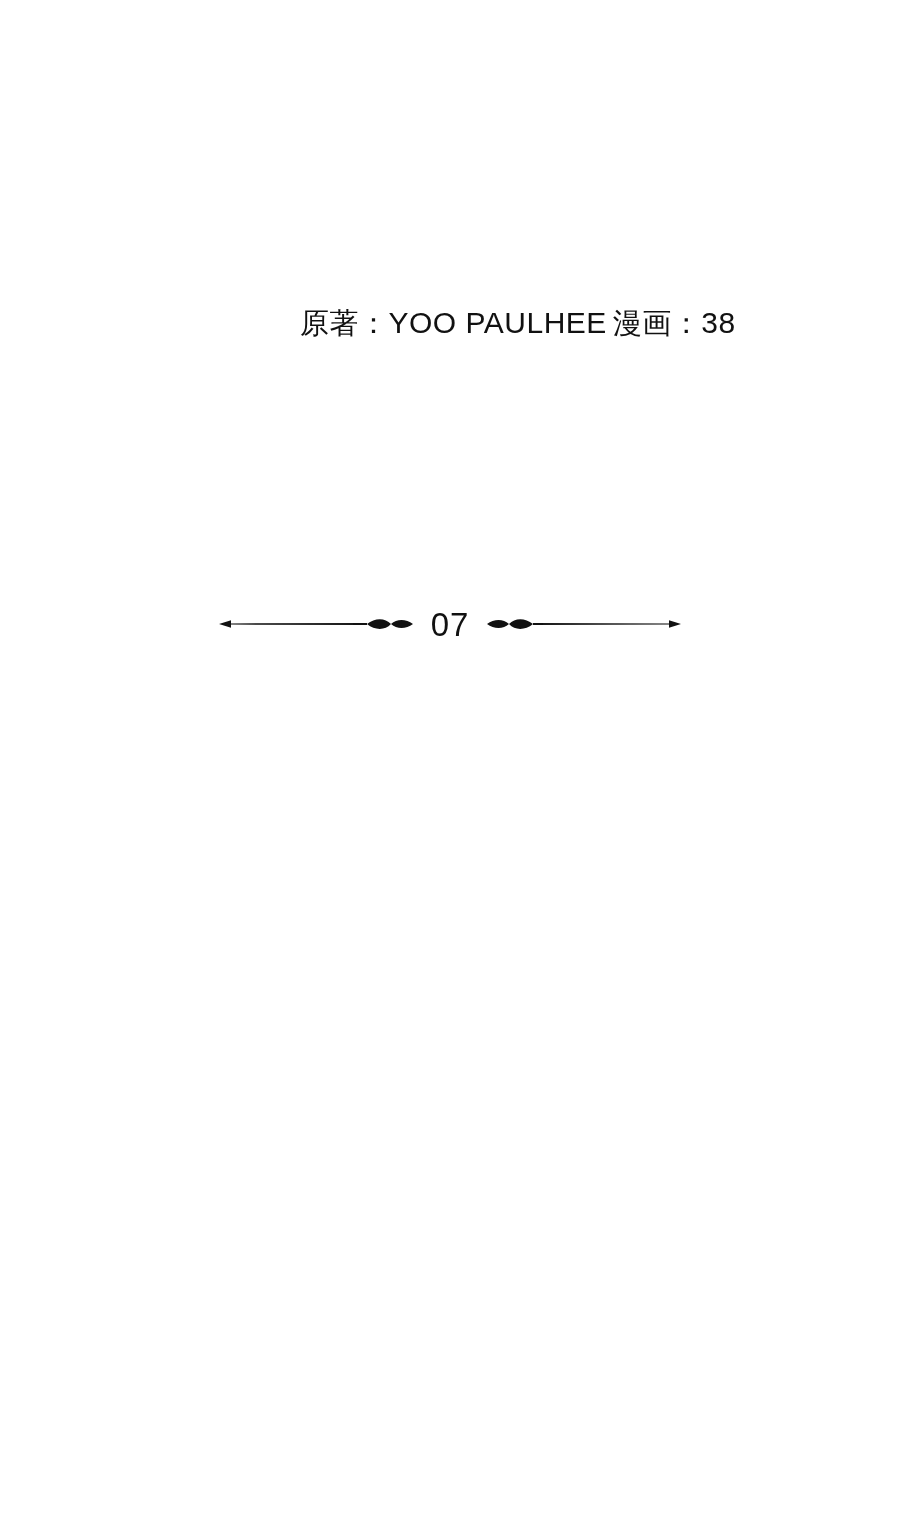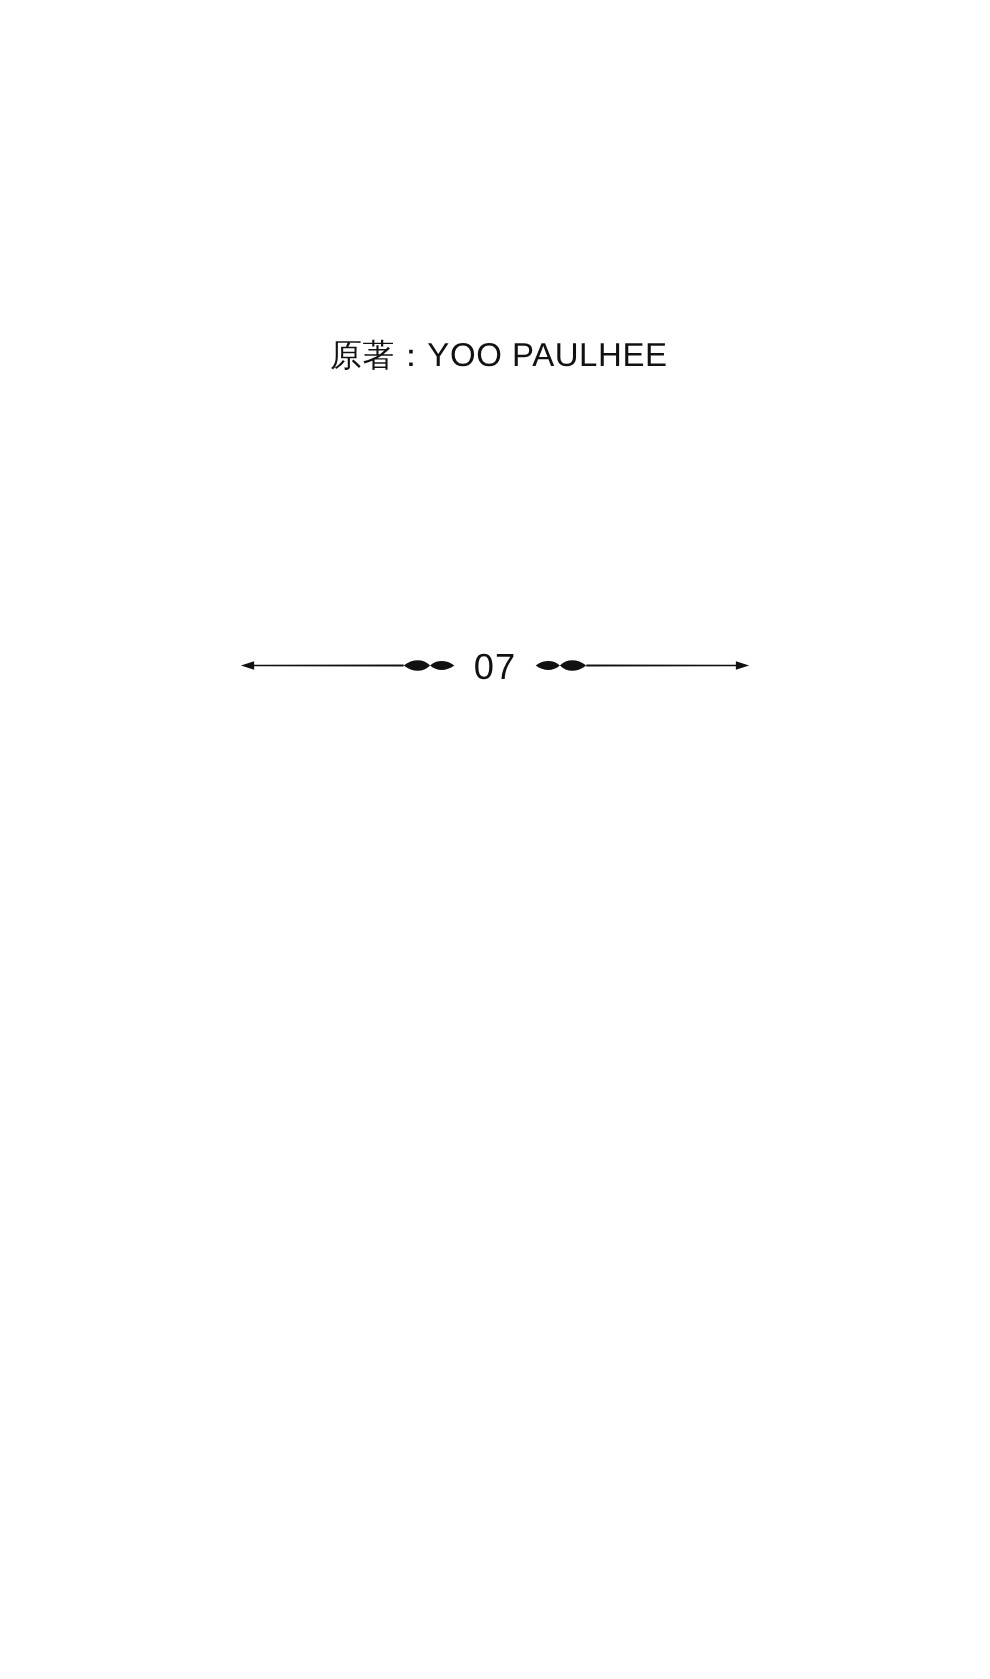--- a/index.html
+++ b/index.html
@@ -46,21 +46,21 @@
   }
   .credit-value {
     font-family: "Liberation Sans", sans-serif;
     font-size: 30px;
   }
 
   
   .chapter-divider {
     position: absolute;
     left: 0;
-    top: 575px;
+    top: 594px;
     width: 900px;
     height: 60px;
     display: flex;
     align-items: center;
     justify-content: center;
   }
   .divider-inner {
     display: flex;
     align-items: center;
     justify-content: center;
@@ -79,20 +79,23 @@
   }
 </style>
 </head>
 <body>
 
 <div class="page">
 
   <div class="credits">
     <div class="credit-line">
       <span class="credit-label">原著：</span><span class="credit-value">YOO PAULHEE</span>
+    </div>
+    <div class="credit-line">
+      <span class="credit-label">漫画：</span><span class="credit-value">38</span>
     </div>
   </div>
 
   <div class="chapter-divider">
     <div class="divider-inner">
 
       <span>
         <svg class="ornament-svg" width="200" height="32" viewBox="0 0 200 32" xmlns="http://www.w3.org/2000/svg">
           <g fill="#111111" stroke="none">
 

